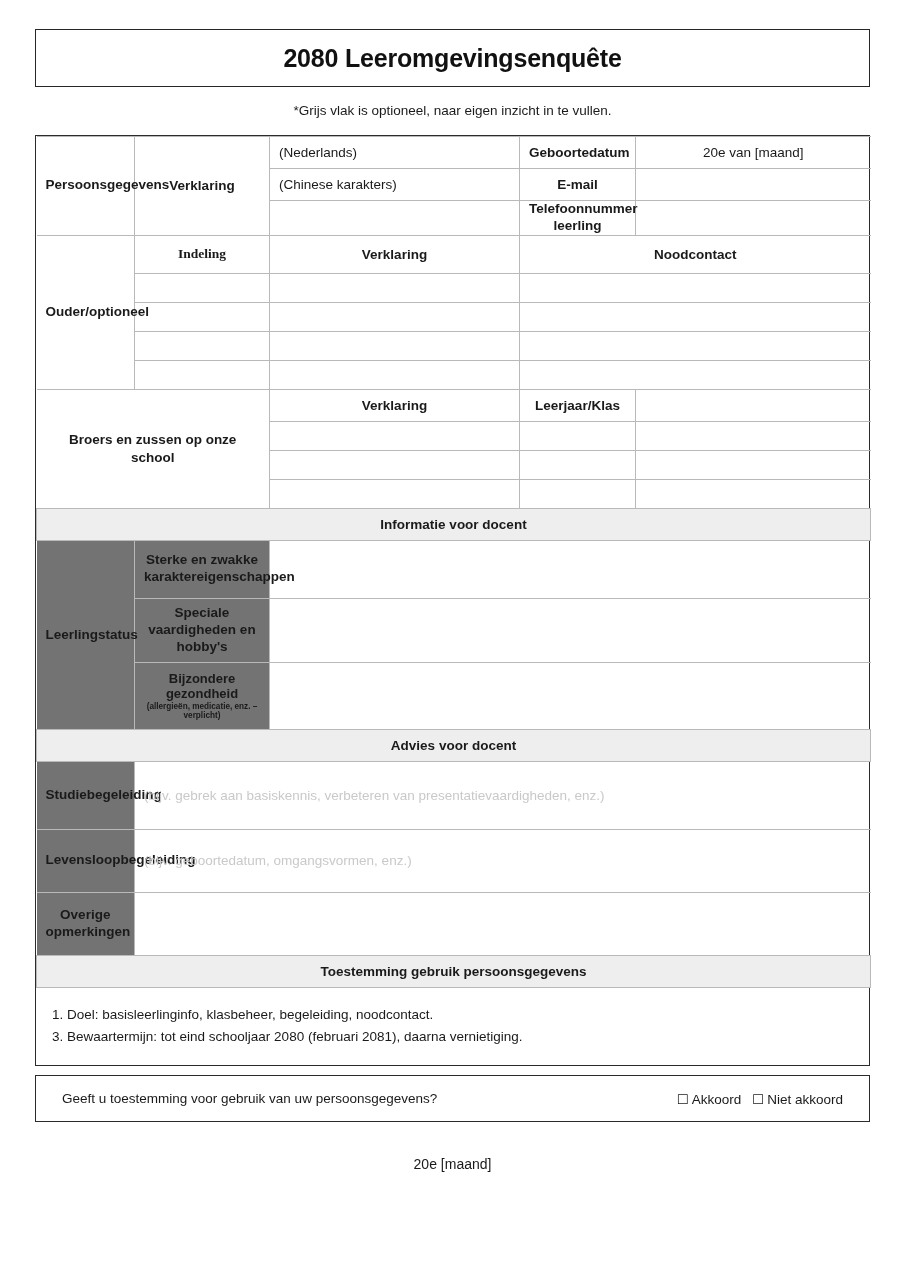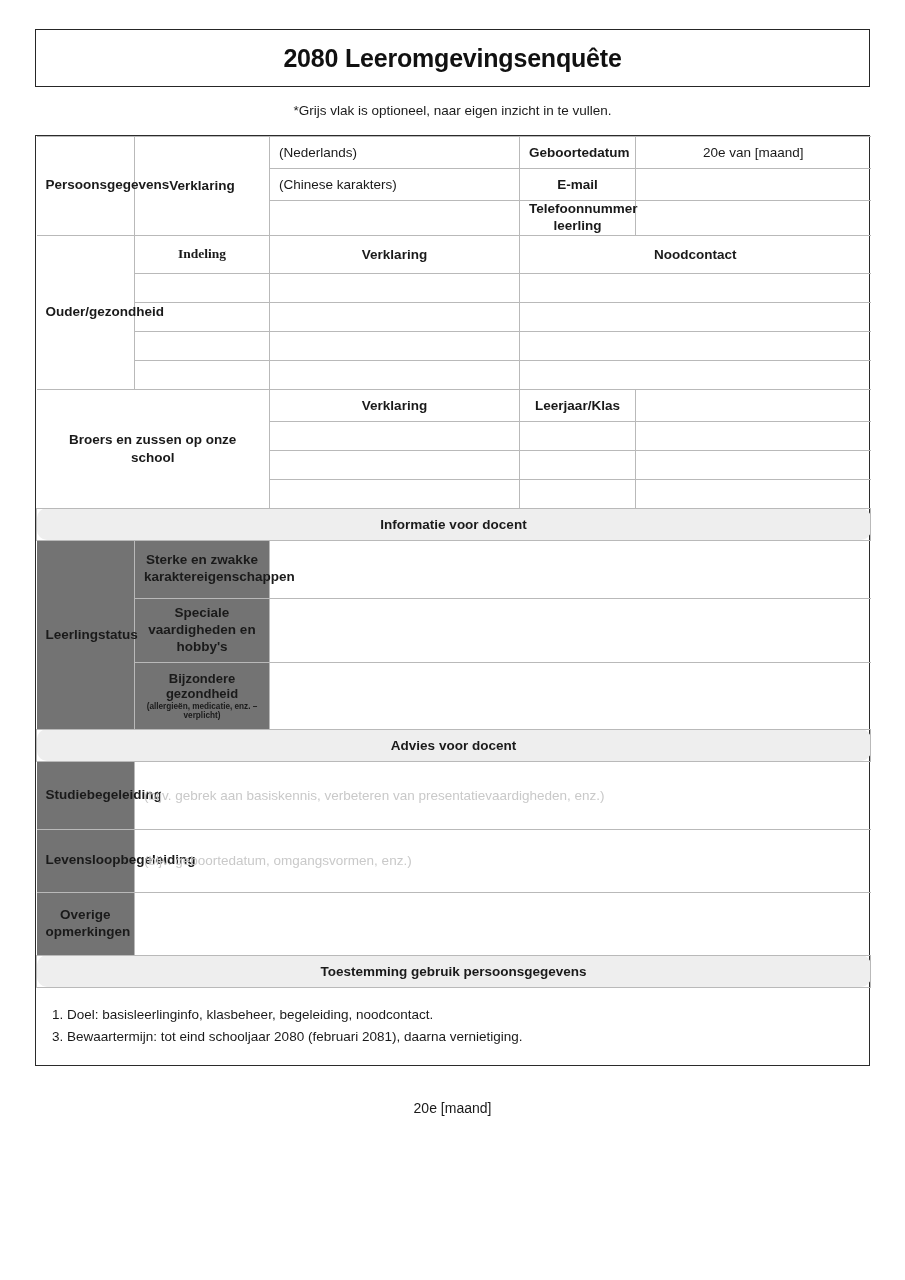--- a/index.html
+++ b/index.html
@@ -81,21 +81,20 @@
 
   
   td.band {
     background: #eeeeee;
     text-align: center;
     font-size: 15px;
     font-weight: bold;
     height: 31px;
     border-left: none;
     border-right: none;
-    border-radius: 10px;
   }
 
   
   .ph {
     color: #c9c9c9;
     font-size: 13.5px;
   }
 
   
   .consent-body {
@@ -165,21 +164,21 @@
           <td class="vcenter lbl-xl">E-mail</td>
           <td style="border-right:none;"></td>
         </tr>
         <tr>
           <td style="height:31px;"></td>
           <td class="vcenter lbl-xs">Telefoonnummer leerling</td>
           <td style="border-right:none;"></td>
         </tr>
 
         <tr class="blk-top">
-          <td rowspan="5" colspan="1" class="vcenter lbl-sm" style="border-left:none;">Ouder/gezondheid</td>
+          <td rowspan="5" colspan="1" class="vcenter lbl-sm" style="border-left:none;">Ouder/optioneel</td>
           <td class="vcenter lbl-lg" style="height:37px;font-family:Liberation Serif, serif;">Indeling</td>
           <td class="vcenter lbl-lg">Verklaring</td>
           <td class="vcenter lbl-lg" colspan="2" style="border-right:none;">Noodcontact</td>
         </tr>
         <tr>
           <td style="height:28px;"></td>
           <td></td>
           <td colspan="2" style="border-right:none;"></td>
         </tr>
         <tr>
@@ -270,16 +269,23 @@
 
       </tbody>
     </table>
   </div>
 
   <div class="consent-body">
     <div>1. Doel: basisleerlinginfo, klasbeheer, begeleiding, noodcontact.</div>
     <div>3. Bewaartermijn: tot eind schooljaar 2080 (februari 2081), daarna vernietiging.</div>
   </div>
 
+  <div class="consent-q">
+    <div class="q">Geeft u toestemming voor gebruik van uw persoonsgegevens?</div>
+    <div class="opts">
+      <span class="box">☐</span><span>Akkoord</span>
+      <span class="box" style="margin-left:7px;">☐</span><span>Niet akkoord</span>
+    </div>
+  </div>
 
   <div class="footer-date">20e [maand]</div>
 
 </div>
 
 </body></html>

